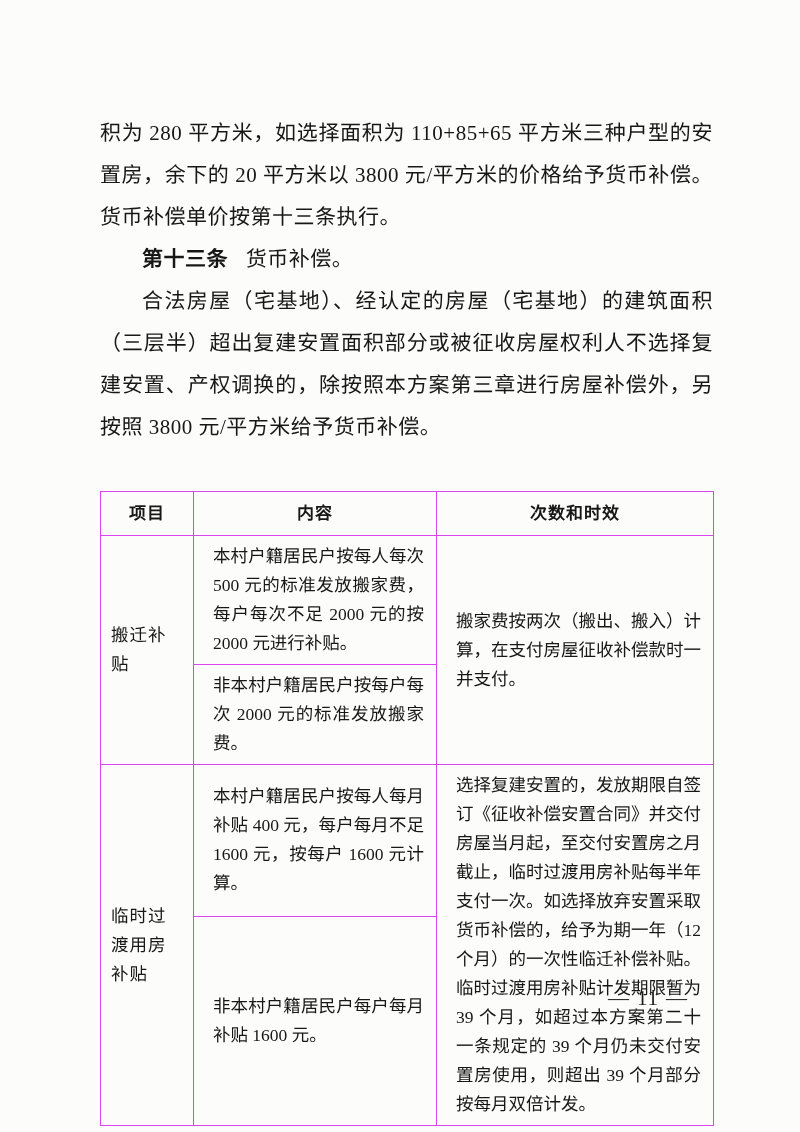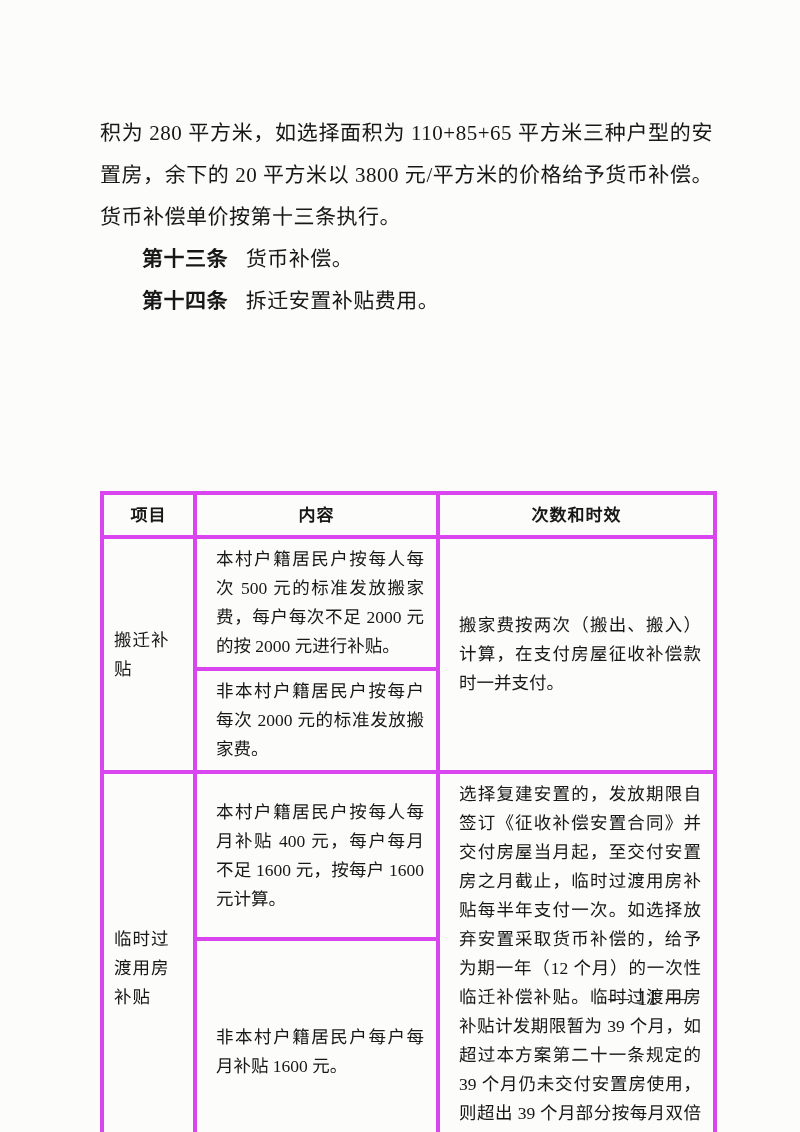--- a/index.html
+++ b/index.html
@@ -39,21 +39,21 @@
   }
 
   table.comp-table {
     position: absolute;
     left: 100px; top: 491px;
     width: 613px;
     border-collapse: collapse;
     table-layout: fixed;
   }
   .comp-table th, .comp-table td {
-    border: 4px solid #d946ef;
+    border: 1px solid #d946ef;
     font-size: 17.5px;
     line-height: 29px;
     padding: 6px 12px;
     vertical-align: middle;
   }
   .comp-table th {
     font-family: "Liberation Sans", "DejaVu Sans", sans-serif;
     font-weight: bold;
     font-size: 17px;
     text-align: center;
@@ -90,22 +90,22 @@
 <body>
 
 <div class="page">
 
   <div class="content">
 
     <p class="body-text">积为 280 平方米，如选择面积为 110+85+65 平方米三种户型的安置房，余下的 20 平方米以 3800 元/平方米的价格给予货币补偿。货币补偿单价按第十三条执行。</p>
 
     <p class="article-heading"><span class="article-no">第十三条</span><span>货币补偿。</span></p>
 
+    <p class="body-text indent">合法房屋（宅基地）、经认定的房屋（宅基地）的建筑面积（三层半）超出复建安置面积部分或被征收房屋权利人不选择复建安置、产权调换的，除按照本方案第三章进行房屋补偿外，另按照 3800 元/平方米给予货币补偿。</p>
 
-    <p class="article-heading"><span class="article-no">第十四条</span><span>拆迁安置补贴费用。</span></p>
 
   </div>
 
   <table class="comp-table">
     <colgroup>
       <col class="col-item">
       <col class="col-content">
       <col class="col-schedule">
     </colgroup>
     <thead>

